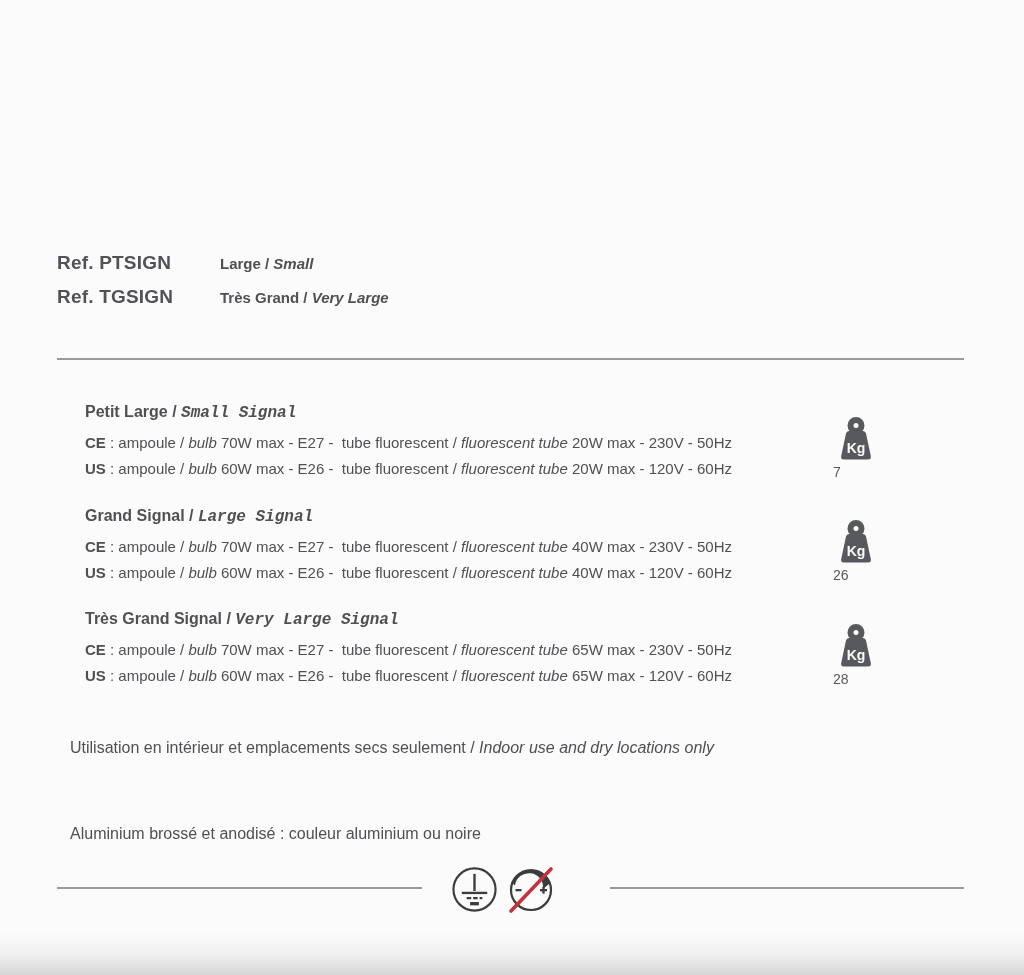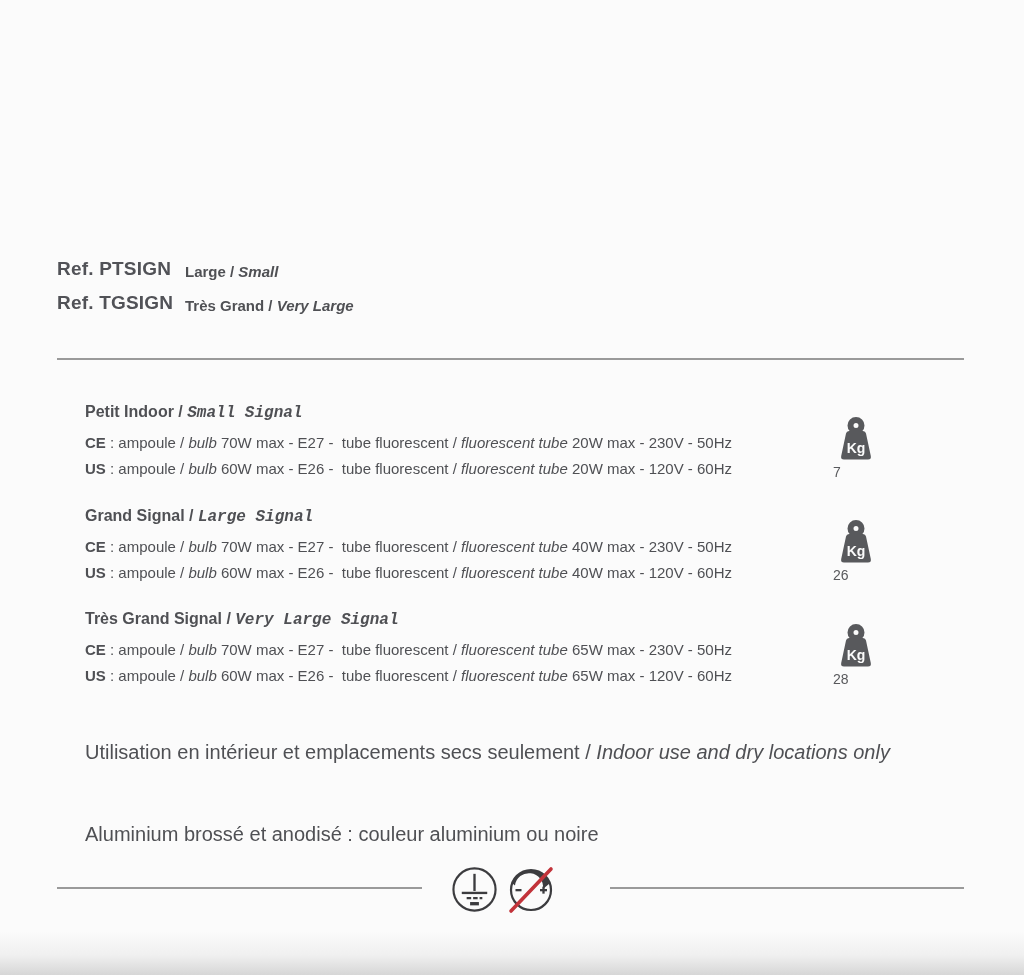--- a/index.html
+++ b/index.html
@@ -9,21 +9,21 @@
     background: #fbfbfb;
     font-family: "Liberation Sans", sans-serif;
     color: #4f5054;
     position: relative;
     overflow: hidden;
   }
   .page { position: absolute; inset: 0; }
 
   
   .refs { position: absolute; left: 57px; top: 246px; }
-  .ref-row { display: flex; align-items: flex-end; height: 34px; }
+  .ref-row { display: flex; align-items: center; height: 34px; gap: 35px; }
   .ref-code { font-size: 19px; font-weight: bold; color: #515257; width: 128px; letter-spacing: .2px; }
   .ref-label { font-size: 15px; font-weight: 600; white-space: pre-wrap; }
   .ref-label i { font-style: italic; }
 
   
   .rule { position: absolute; height: 2px; background: #9a9a9a; }
   .rule-top { left: 57px; top: 358px; width: 907px; }
   .rule-bl  { left: 57px; top: 887px; width: 365px; }
   .rule-br  { left: 610px; top: 887px; width: 354px; }
 
@@ -36,21 +36,21 @@
   .spec-line b { font-weight: bold; }
   .spec-line i { font-style: italic; }
 
   
   .weight { position: absolute; left: 833px; width: 46px; text-align: left; }
   .w-1 { top: 417px; } .w-2 { top: 520px; } .w-3 { top: 624px; }
   .weight svg { display: block; margin: 0 auto; }
   .weight-num { font-size: 14px; color: #58595c; margin-top: 1px; }
 
   
-  .note { position: absolute; left: 85px; font-size: 20px; line-height: 26px; white-space: pre-wrap; }
+  .note { position: absolute; left: 70px; font-size: 16px; line-height: 26px; white-space: pre-wrap; }
   .note-indoor { top: 719px; }
   .note-alu { top: 769px; }
   .note i { font-style: italic; }
 
   
   .icon-abs { position: absolute; }
   .earth-pos { left: 451px; top: 866px; }
   .dimmer-pos { left: 504px; top: 862px; }
 
   
@@ -75,21 +75,21 @@
     </div>
     <div class="ref-row">
       <span class="ref-code">Ref. TGSIGN</span>
       <span class="ref-label"><span>Très Grand / </span><i>Very Large</i></span>
     </div>
   </div>
 
   <div class="rule rule-top"></div>
 
   <div class="section sec-1">
-    <h3 class="section-title"><span>Petit Indoor / </span><i>Small Signal</i></h3>
+    <h3 class="section-title"><span>Petit Large / </span><i>Small Signal</i></h3>
     <p class="spec-line"><b>CE</b><span> : </span><span>ampoule / </span><i>bulb</i><span> 70W max - E27 -  tube fluorescent / </span><i>fluorescent tube</i><span> 20W max - 230V - 50Hz</span></p>
     <p class="spec-line"><b>US</b><span> : </span><span>ampoule / </span><i>bulb</i><span> 60W max - E26 -  tube fluorescent / </span><i>fluorescent tube</i><span> 20W max - 120V - 60Hz</span></p>
   </div>
 
   <div class="section sec-2">
     <h3 class="section-title"><span>Grand Signal / </span><i>Large Signal</i></h3>
     <p class="spec-line"><b>CE</b><span> : </span><span>ampoule / </span><i>bulb</i><span> 70W max - E27 -  tube fluorescent / </span><i>fluorescent tube</i><span> 40W max - 230V - 50Hz</span></p>
     <p class="spec-line"><b>US</b><span> : </span><span>ampoule / </span><i>bulb</i><span> 60W max - E26 -  tube fluorescent / </span><i>fluorescent tube</i><span> 40W max - 120V - 60Hz</span></p>
   </div>
 

